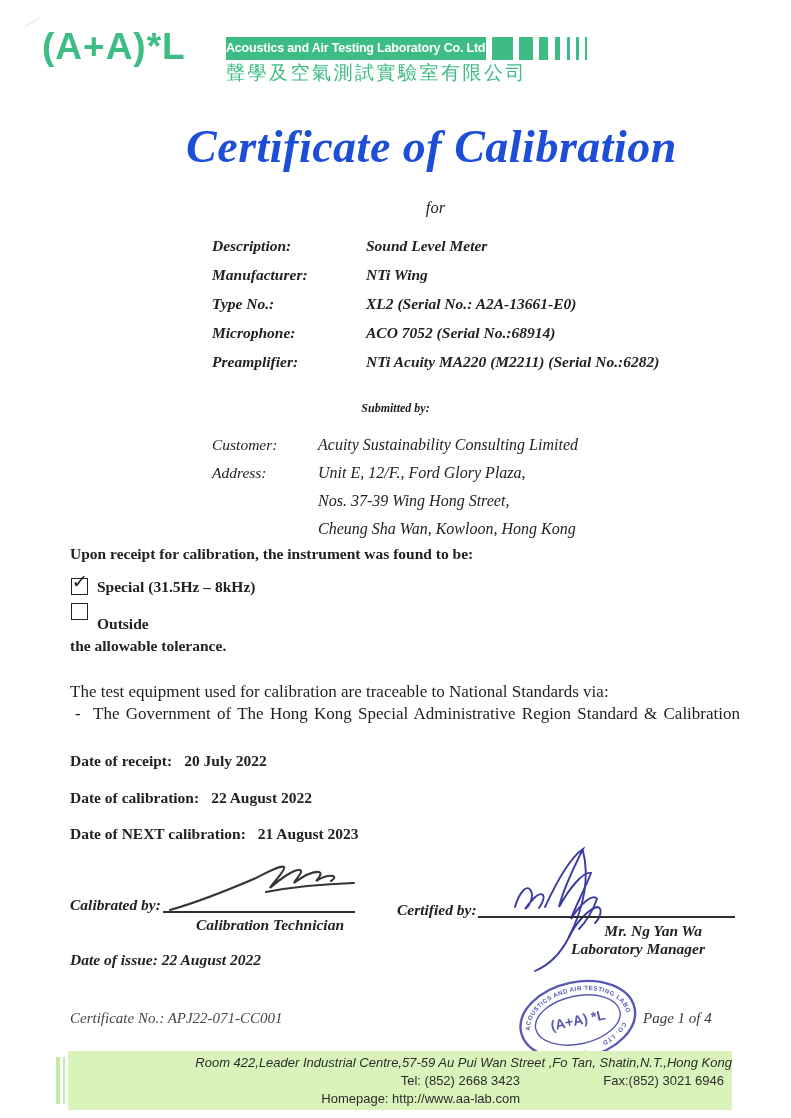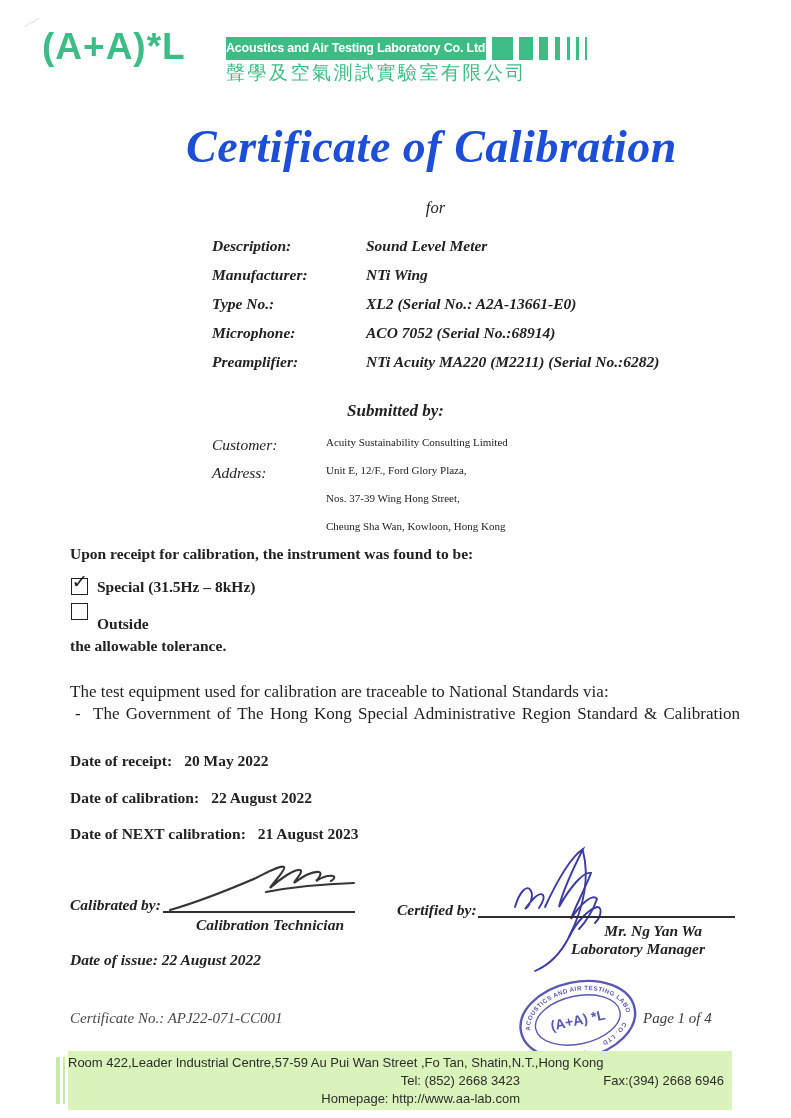--- a/index.html
+++ b/index.html
@@ -42,23 +42,23 @@
     font-weight:normal;font-style:italic;font-size:16.5px;padding-left:40px;}
 
   
   .spec{left:212px;top:237px;font-size:15.5px;font-weight:bold;font-style:italic;}
   .spec .row{display:flex;height:29px;align-items:flex-start;}
   .spec .lbl{width:154px;flex:none;}
   .spec .val{white-space:nowrap;}
 
   
   .sub-head{left:0;top:401px;width:100%;text-align:center;
-    font-weight:bold;font-style:italic;font-size:17px;}
+    font-weight:bold;font-style:italic;font-size:12px;}
   .sub-lbl{left:212px;font-style:italic;font-size:15.5px;}
-  .sub-val{left:326px;font-size:11px;white-space:nowrap;}
+  .sub-val{left:318px;font-style:italic;font-size:16px;white-space:nowrap;}
 
   
   .b15{font-weight:bold;font-size:15.5px;}
   .cb{width:15px;height:15px;border:1.6px solid #222;position:relative;display:inline-block;}
   .cb .tick{
     position:absolute;left:0px;top:-9px;font-size:19px;font-weight:bold;color:#1d1d1d;
     font-family:"DejaVu Sans", sans-serif;transform:scale(1.05,1.0);
   }
   .cb-row{display:flex;align-items:flex-start;gap:9px;}
   .cb-row .txt{font-weight:bold;font-size:15.5px;line-height:17px;margin-top:-1px;white-space:nowrap;}
@@ -81,21 +81,21 @@
 
   
   .cert-no{left:70px;top:1010px;font-style:italic;font-size:15px;color:#474747;white-space:nowrap;}
   .page-no{left:643px;top:1010px;font-style:italic;font-size:15px;color:#3a3a3a;white-space:nowrap;}
   .stamp{left:516px;top:977px;width:124px;height:88px;transform:rotate(-12deg);opacity:.92;}
   .fband{
     left:68px;top:1051px;width:664px;height:59px;background:#d9f3bb;
     font-family:"Liberation Sans", sans-serif;color:#2c2c2c;font-size:13px;line-height:18px;
     padding-top:3px;box-sizing:border-box;
   }
-  .fband .l1{text-align:left;white-space:nowrap;}
+  .fband .l1{text-align:right;white-space:nowrap;font-style:italic;}
   .fband .cols{display:grid;grid-template-columns:452px 1fr;}
   .fband .cols .c{text-align:right;white-space:nowrap;}
   .fband .cols .c2{padding-right:8px;}
   .mini-bars{left:56px;top:1057px;height:47px;display:flex;gap:3px;}
   .mini-bars span{background:#c5e9a6;display:block;}
 </style>
 </head>
 <body>
 
 <div class="page">
@@ -170,21 +170,21 @@
     <div>The test equipment used for calibration are traceable to National Standards via:</div>
     <div class="item">
       <span class="dash">-</span>
       <div class="body">
         <div class="just">The Government of The Hong Kong Special Administrative Region Standard &amp; Calibration</div>
       </div>
     </div>
   </div>
 
   <div class="abs daterow" style="top:752px">
-    <span>Date of receipt:</span><span class="v">20 May 2022</span>
+    <span>Date of receipt:</span><span class="v">20 July 2022</span>
   </div>
   <div class="abs daterow" style="top:789px">
     <span>Date of calibration:</span><span class="v">22 August 2022</span>
   </div>
   <div class="abs daterow" style="top:825px">
     <span>Date of NEXT calibration:</span><span class="v">21 August 2023</span>
   </div>
 
   <svg class="abs" style="left:168px;top:856px;width:190px;height:58px" viewBox="0 0 190 58">
     <g stroke="#34343a" stroke-width="2.1" fill="none" stroke-linecap="round">
@@ -242,21 +242,21 @@
     <span style="width:2px"></span>
   </div>
   <div class="abs fband">
     <div class="l1">Room 422,Leader Industrial Centre,57-59 Au Pui Wan Street ,Fo Tan, Shatin,N.T.,Hong Kong</div>
     <div class="cols">
       <div class="c">
         <span>Tel:</span>
         <span>(852) 2668 3423</span>
       </div>
       <div class="c c2">
-        <span>Fax:</span><span>(394) 2668 6946</span>
+        <span>Fax:</span><span>(852) 3021 6946</span>
       </div>
     </div>
     <div class="cols">
       <div class="c">
         <span>Homepage:</span>
         <span>http://www.aa-lab.com</span>
       </div>
     </div>
   </div>
 

